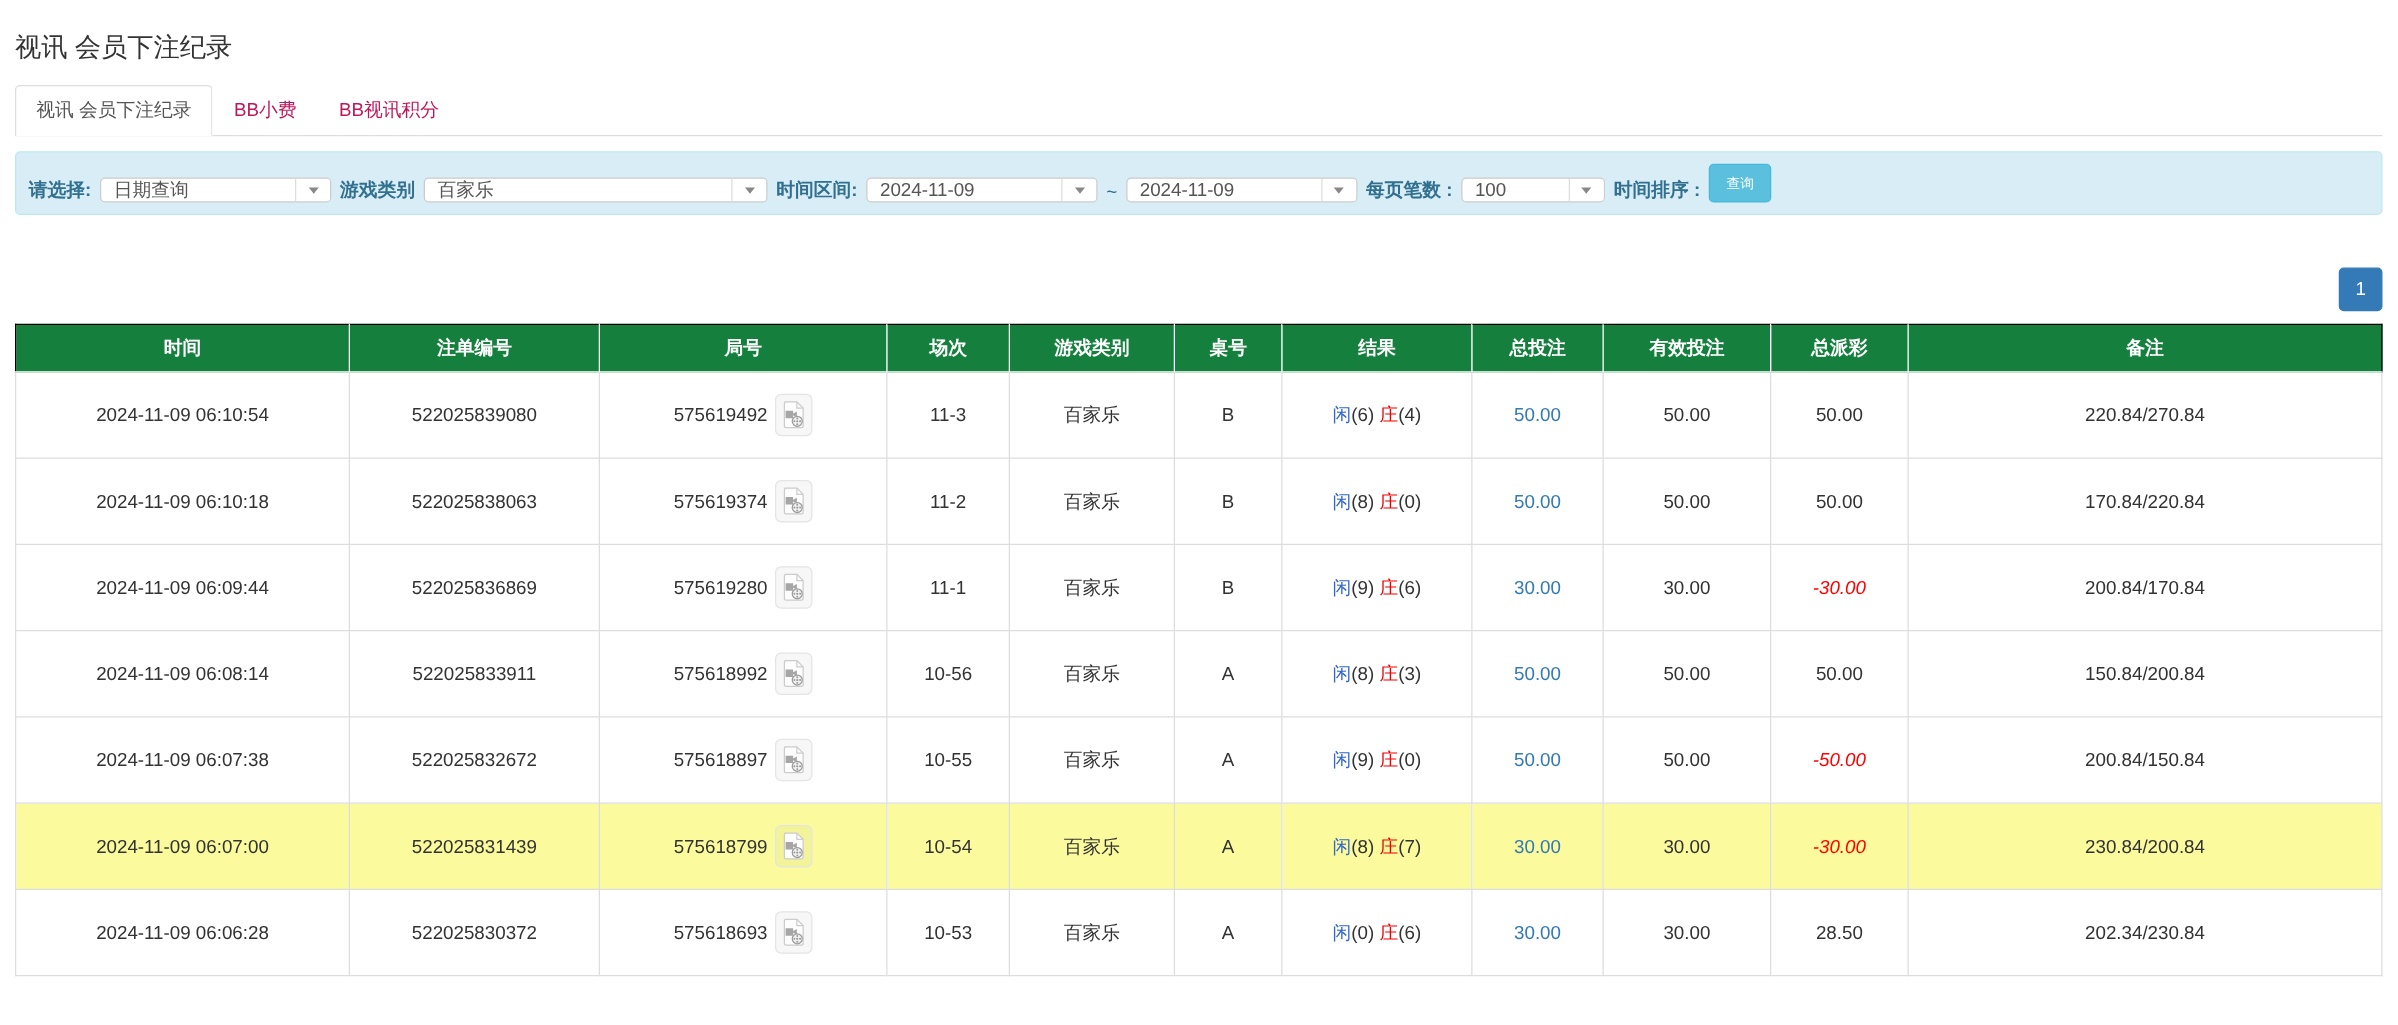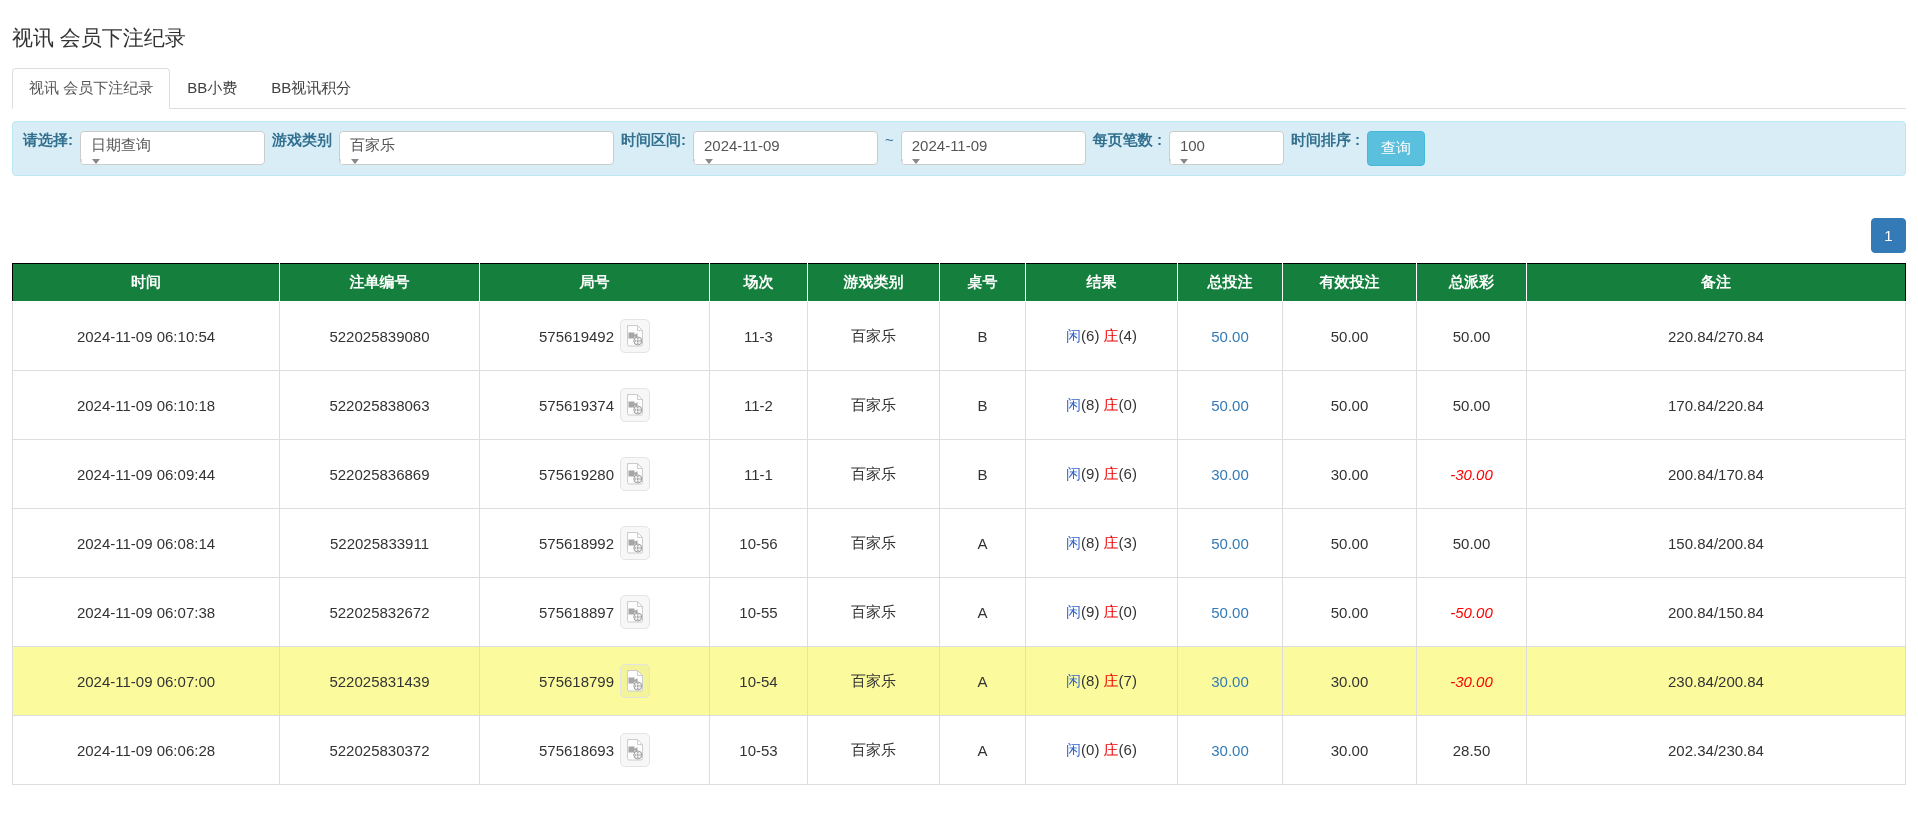--- a/index.html
+++ b/index.html
@@ -5,39 +5,39 @@
   * { box-sizing: border-box; margin: 0; padding: 0; }
   html,body { width: 1918px; height: 820px; background: #fff; overflow: hidden;
     font-family: "Liberation Sans", "DejaVu Sans", sans-serif; color: #333; }
   .page { padding: 0 12px; }
 
   
   .page-title { font-size: 21px; font-weight: 500; color: #333; padding: 24px 0 16px 0; }
 
   
   .tabs { border-bottom: 1px solid #ddd; display: flex; align-items: flex-end; }
-  .tab { padding: 10px 16px; font-size: 15px; color: #404040; cursor: pointer;
+  .tab { padding: 10px 16px; font-size: 15px; color: #be185d; cursor: pointer;
     margin-bottom: -1px; border: 1px solid transparent; border-radius: 4px 4px 0 0; }
   .tab.active { color: #555; background: #fff; border-color: #ddd #ddd #fff #ddd; cursor: default; }
 
   
   .filter-bar { margin-top: 12px; background: #d9edf7; border: 1px solid #bce8f1;
-    border-radius: 4px; padding: 9px 10px; display: flex; align-items: flex-start; gap: 7px;
+    border-radius: 4px; padding: 9px 10px; display: flex; align-items: flex-end; gap: 7px;
     font-size: 15px; }
   .flabel { color: #31708f; font-weight: bold; white-space: nowrap; }
-  .combo { background: #fff; border: 1px solid #ccc; border-radius: 4px; height: 34px;
-    display: inline-flex; align-items: stretch; overflow: hidden; flex-direction: column; }
+  .combo { background: #fff; border: 1px solid #ccc; border-radius: 4px; height: 20px;
+    display: inline-flex; align-items: stretch; overflow: hidden; }
   .combo-text { padding: 0 10px; display: flex; align-items: center; font-size: 15px; color: #555;
     flex: 1 1 auto; white-space: nowrap; }
   .combo-arrow { width: 28px; border-left: 1px solid #ddd; display: flex; align-items: center;
     justify-content: center; background: #fff; }
   .caret { width: 0; height: 0; border-left: 4px solid transparent; border-right: 4px solid transparent;
     border-top: 5px solid #888; }
   .tilde { color: #31708f; }
-  .btn-search { background: #5bc0de; border: 1px solid #46b8da; color: #fff; font-size: 15px;
+  .btn-search { background: #5bc0de; border: 1px solid #46b8da; color: #fff; font-size: 11px;
     border-radius: 4px; padding: 7px 13px; cursor: pointer; }
 
   
   .status-bar { margin-top: 10px; background: #dff0d8; border: 1px solid #d6e9c6; border-radius: 4px;
     padding: 11px 14px; font-size: 15px; display: flex; justify-content: space-between; align-items: center; }
   .status-left { color: #3c763d; }
   .status-notice { color: #ff0000; }
 
   
   .pagination { margin-top: 42px; margin-bottom: 10px; text-align: right; }

